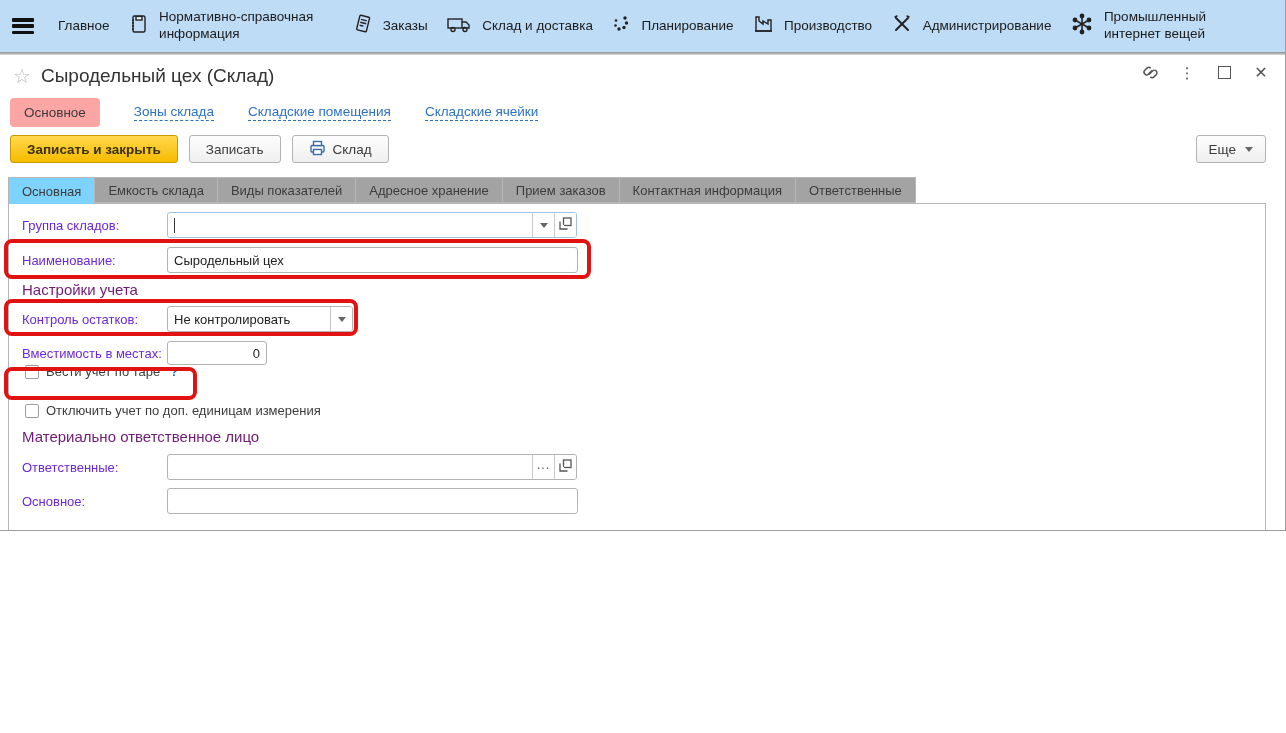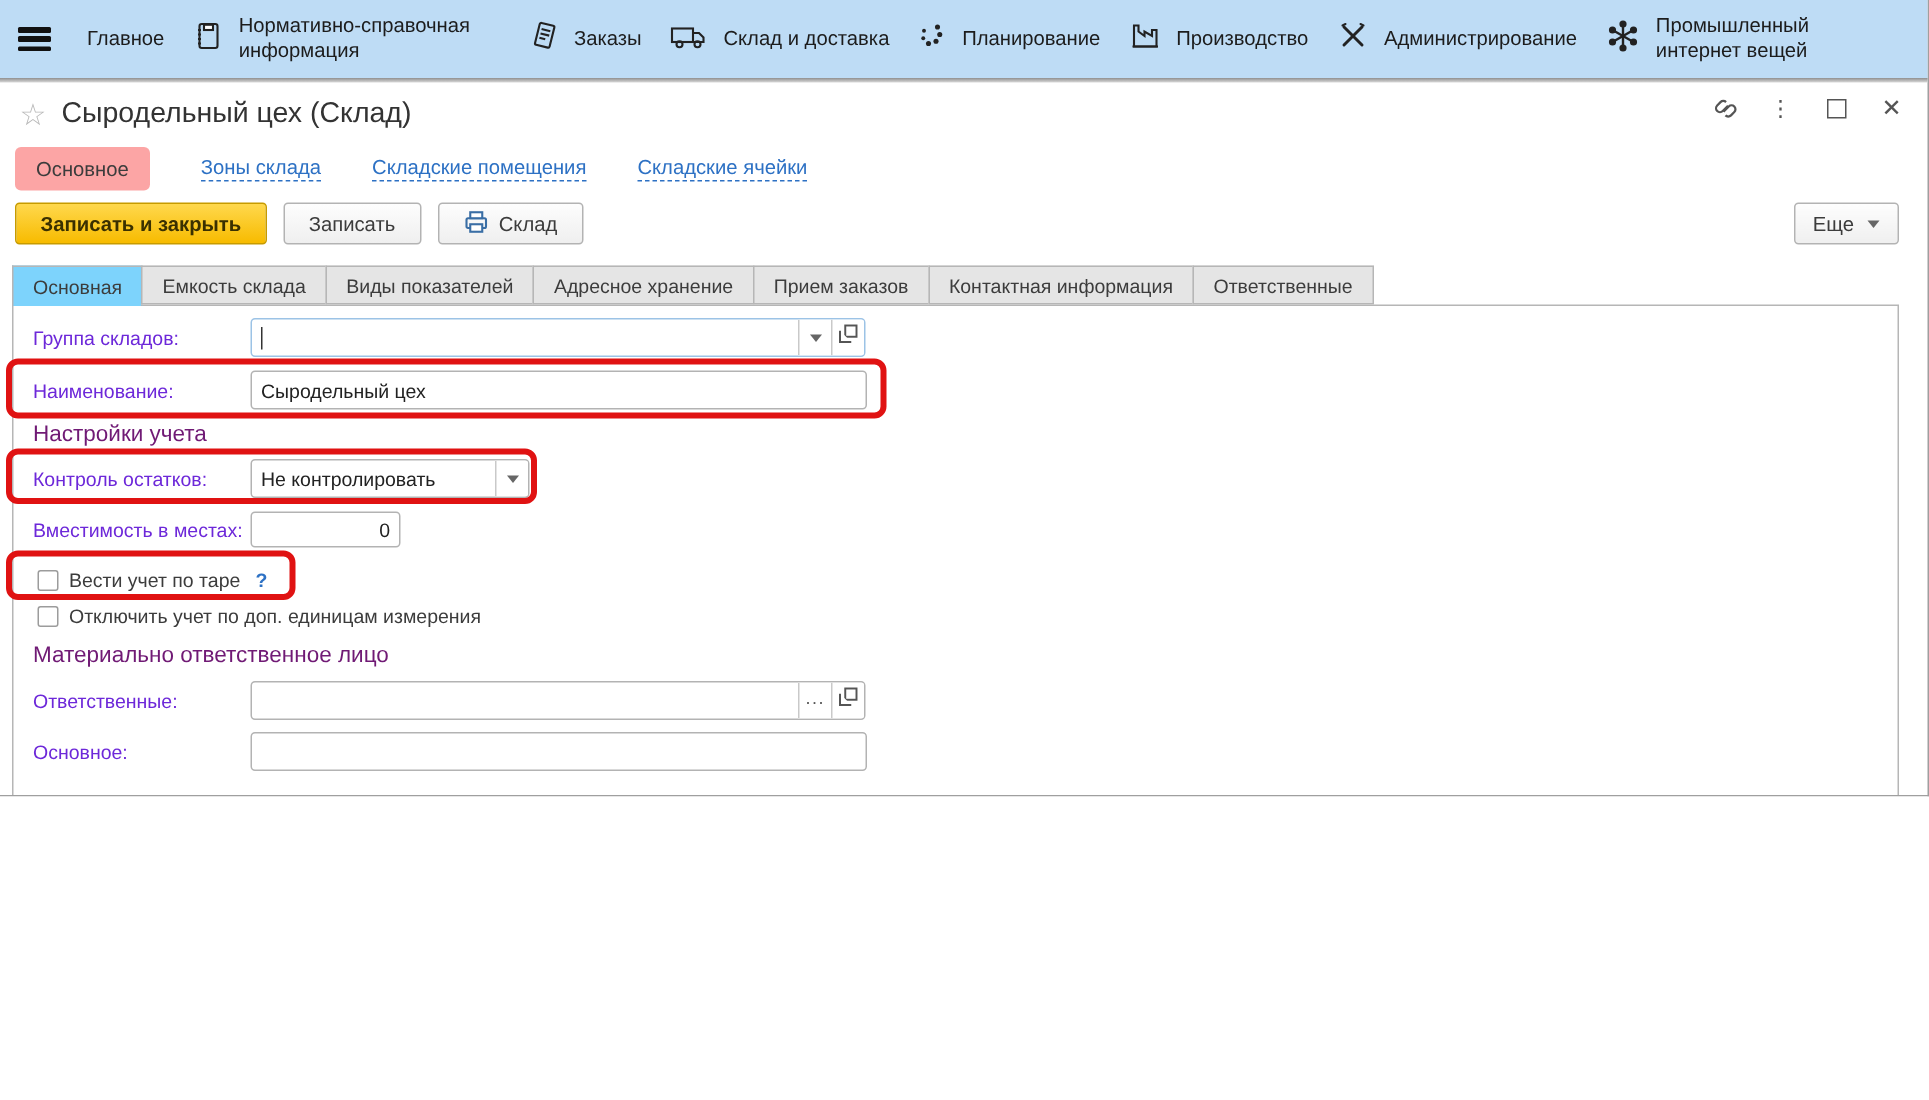--- a/index.html
+++ b/index.html
@@ -40,21 +40,21 @@
   .btn{height:28px;border:1px solid #b3b3b3;border-radius:3px;background:linear-gradient(#fdfdfd,#efefef);
        font-size:13.5px;color:#3c3c3c;padding:0 16px;display:flex;align-items:center;gap:7px;cursor:pointer;}
   .btn-primary{background:linear-gradient(#ffd84d,#f7bb00);border:1px solid #c79b00;font-weight:bold;color:#3a3000;margin-right:11px;}
   .btn-save{margin-right:11px;}
   .btn-more{position:absolute;right:10px;top:0;padding:0 12px;}
   .caret-down{width:0;height:0;border-left:4px solid transparent;border-right:4px solid transparent;border-top:5px solid #666;margin-left:2px;}
 
   
   .tabstrip{position:absolute;left:8px;top:177px;display:flex;z-index:3;}
   .tab{height:26px;padding:0 13px;display:flex;align-items:center;font-size:13px;color:#3c3c3c;
-       background:#e5e5e5;border:1px solid #b6b6b6;margin-left:-1px;cursor:pointer;}
+       background:#a3a3a3;border:1px solid #b6b6b6;margin-left:-1px;cursor:pointer;}
   .tab:first-child{margin-left:0;}
   .tab.active{background:#7dd3fc;height:27px;border-bottom:none;cursor:default;}
 
   
   .pane{position:absolute;left:8px;top:203px;width:1258px;height:519px;background:#fff;
         border:1px solid #b6b6b6;z-index:1;}
 
   
   .frow{position:absolute;display:flex;align-items:center;z-index:4;}
   .flabel{width:145px;font-size:13px;color:#6d28d9;flex:none;}
@@ -264,21 +264,21 @@
     </div>
   </div>
 
   <div class="frow" style="left:22px;top:341px;">
     <span class="flabel">Вместимость в местах:</span>
     <div class="field" style="width:100px;height:24px;">
       <div class="finput num-field">0</div>
     </div>
   </div>
 
-  <div class="cbrow" style="left:25px;top:379px;">
+  <div class="cbrow" style="left:25px;top:364px;">
     <span class="checkbox"></span>
     <span class="cb-label">Вести учет по таре</span>
     <span class="help-q">?</span>
   </div>
 
   <div class="cbrow" style="left:25px;top:403px;">
     <span class="checkbox"></span>
     <span class="cb-label">Отключить учет по доп. единицам измерения</span>
   </div>
 

